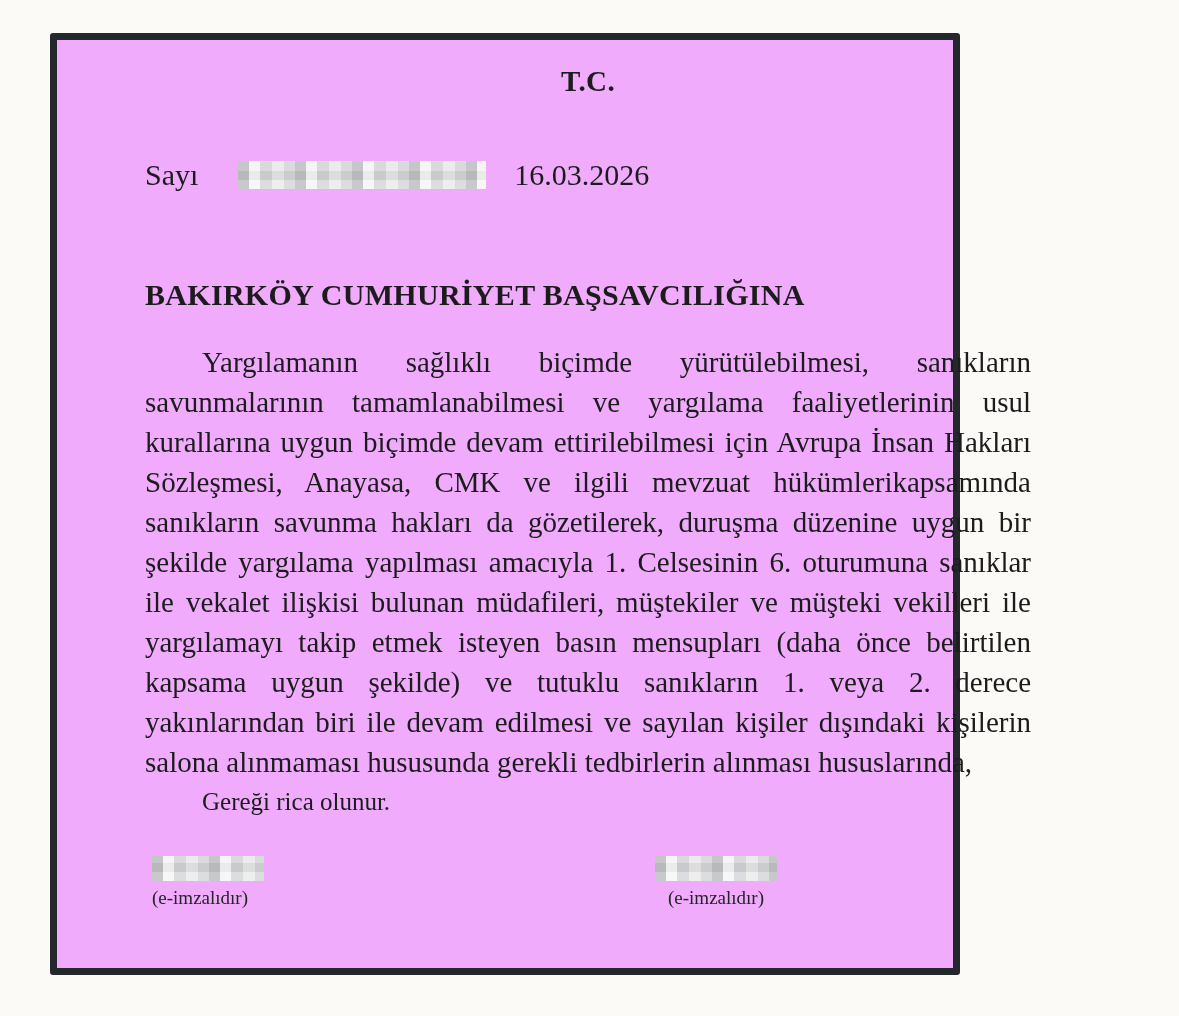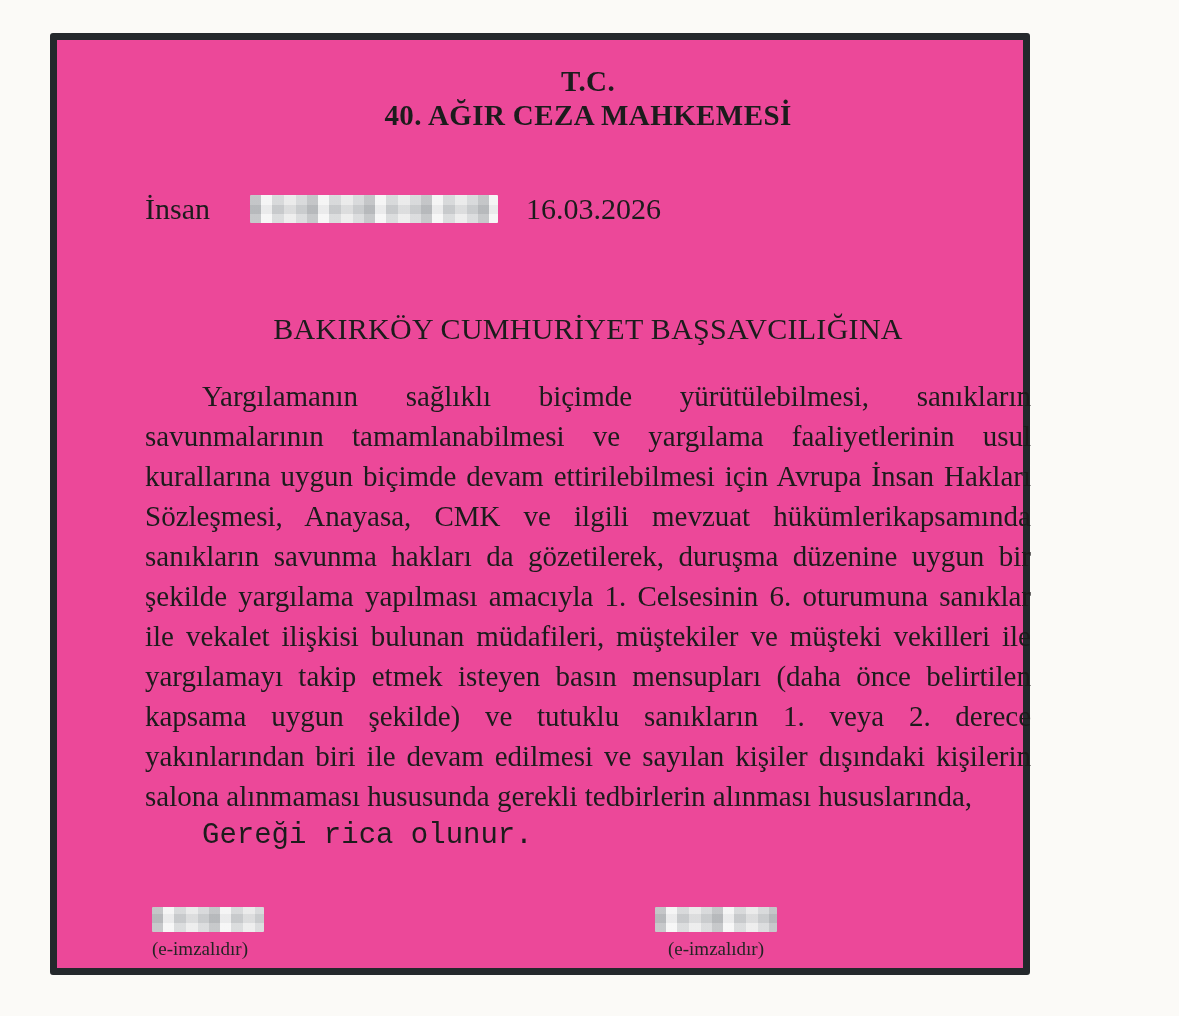--- a/index.html
+++ b/index.html
@@ -7,24 +7,24 @@
   body {
     background:#fbfaf7;
     font-family:"Liberation Serif","DejaVu Serif",serif;
     color:#1c1c1c;
     position:relative;
     overflow:hidden;
   }
   .page-frame {
     position:absolute;
     left:50px; top:33px;
-    width:980px; height:942px;
+    width:910px; height:942px;
     border:7px solid #24282c;
     border-radius:3px;
-    background:#ec4899;
+    background:#f0abfc;
   }
   .content {
     position:absolute;
     left:88px; top:0;
     width:886px;
   }
   .letterhead {
     margin-top:24px;
     text-align:center;
     font-weight:bold;
@@ -55,46 +55,45 @@
     border-radius:1px;
   }
   .ref-redaction {
     width:248px; height:28px;
     margin-left:40px; margin-right:4px;
     flex:none;
   }
   .ref-date { margin-left:24px; }
   .addressee {
     margin-top:86px;
-    text-align:center;
-    font-weight:normal;
+    text-align:left;
+    font-weight:bold;
     font-size:30px;
     letter-spacing:0.3px;
   }
   .body-text {
     margin-top:30px;
     font-size:29px;
     line-height:40px;
     text-align:justify;
     text-indent:57px;
   }
   .closing {
-    font-size:29px;
+    font-size:25px;
     line-height:40px;
     text-indent:57px;
-    font-family:Liberation Mono, monospace;
   }
   .signatures {
     position:relative;
     margin-top:34px;
     height:70px;
   }
   .sig-block {
     position:absolute;
-    top:17px;
+    top:0;
     display:flex;
     flex-direction:column;
   }
   .sig-block.left  { left:7px;  align-items:flex-start; }
   .sig-block.right { left:510px; align-items:center; }
   .sig-redaction { width:112px; height:25px; }
   .sig-block.right .sig-redaction { width:122px; }
   .sig-label {
     margin-top:6px;
     font-size:19px;
@@ -102,25 +101,24 @@
   }
 </style>
 </head>
 <body>
 
 <div class="page-frame">
   <div class="content">
 
     <div class="letterhead">
       <div>T.C.</div>
-      <div>40. AĞIR CEZA MAHKEMESİ</div>
     </div>
 
     <div class="ref-row">
-      <span>İnsan</span>
+      <span>Sayı</span>
       <span class="redaction ref-redaction"></span>
       <span class="ref-date">16.03.2026</span>
     </div>
 
     <div class="addressee">BAKIRKÖY CUMHURİYET BAŞSAVCILIĞINA</div>
 
     <p class="body-text">Yargılamanın sağlıklı biçimde yürütülebilmesi, sanıkların savunmalarının tamamlanabilmesi ve yargılama faaliyetlerinin usul kurallarına uygun biçimde devam ettirilebilmesi için Avrupa İnsan Hakları Sözleşmesi, Anayasa, CMK ve ilgili mevzuat hükümlerikapsamında sanıkların savunma hakları da gözetilerek, duruşma düzenine uygun bir şekilde yargılama yapılması amacıyla 1. Celsesinin 6. oturumuna sanıklar ile vekalet ilişkisi bulunan müdafileri, müştekiler ve müşteki vekilleri ile yargılamayı takip etmek isteyen basın mensupları (daha önce belirtilen kapsama uygun şekilde) ve tutuklu sanıkların 1. veya 2. derece yakınlarından biri ile devam edilmesi ve sayılan kişiler dışındaki kişilerin salona alınmaması hususunda gerekli tedbirlerin alınması hususlarında,</p>
 
     <p class="closing">Gereği rica olunur.</p>
 

